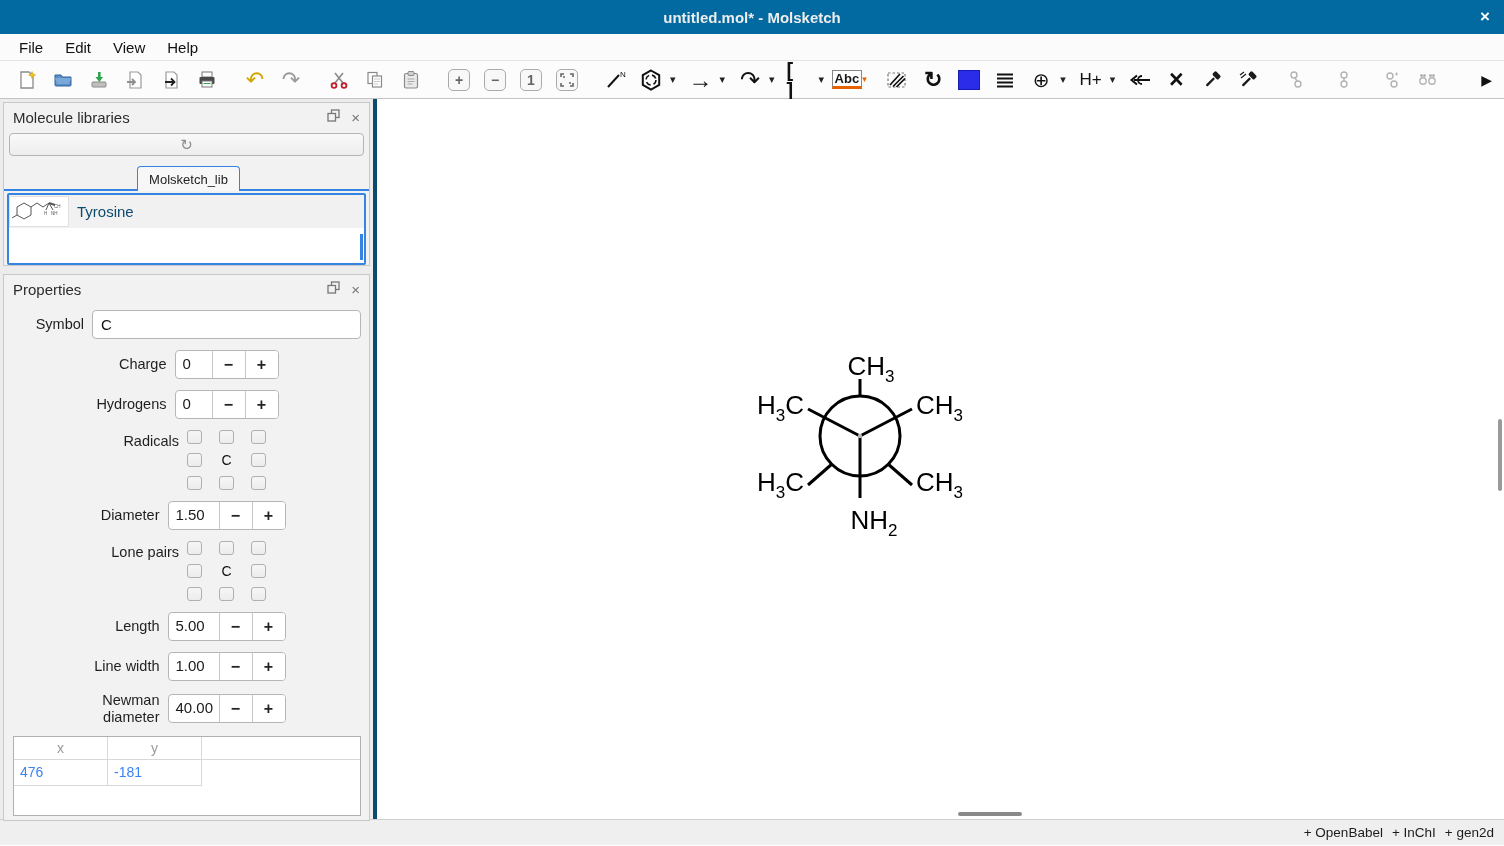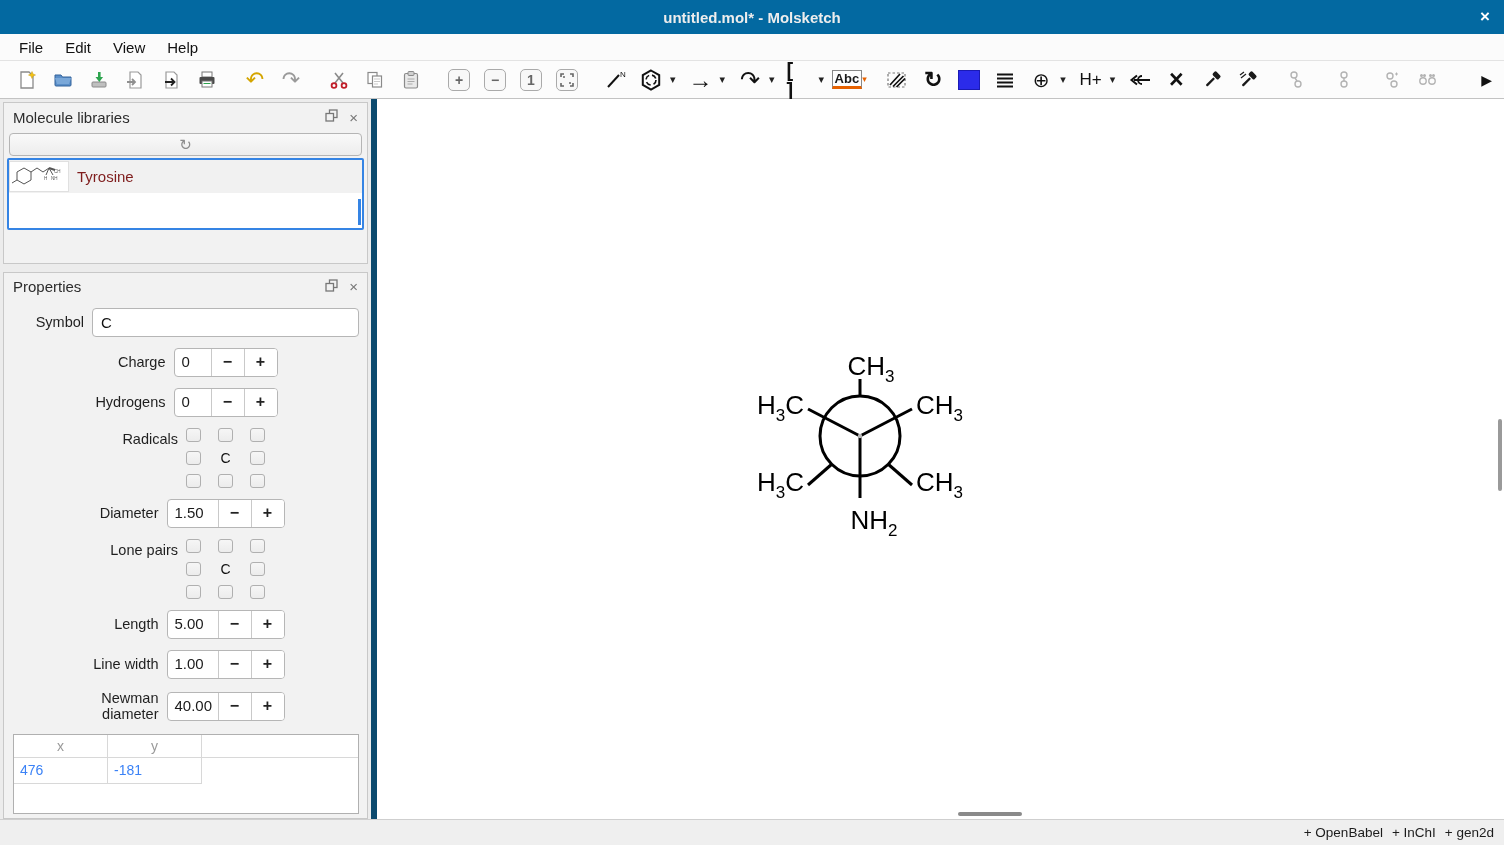--- a/index.html
+++ b/index.html
@@ -31,21 +31,21 @@
     color:#666; display:flex; align-items:center; justify-content:center; font-size:14px; font-weight:bold; }
   .swatch { width:22px; height:20px; background:#2b2bea; border:1px solid #1a1ab5; }
   .abc { display:flex; align-items:center; }
   .abc .t { font-size:13px; font-weight:bold; border:1px solid #888; border-bottom:3px solid #e66100;
     padding:0 2px; line-height:1.2; background:#fdfdfd; }
   .abc .c { color:#e66100; font-size:9px; line-height:0.7; }
   .expand { margin-left:auto; margin-right:6px; font-size:14px; color:#111; }
 
   
   .main { display:flex; height:720px; }
-  .dock { width:377px; background:#ececec; border-right:6px solid #0c4a6e; padding:3px 3px 0 3px;
+  .dock { width:377px; background:#ececec; border-right:4px solid #0c4a6e; padding:3px 3px 0 3px;
     display:flex; flex-direction:column; }
   .panel { background:#f2f2f2; border:1px solid #c8c8c8; }
   .panel-head { display:flex; align-items:center; padding:5px 9px 4px 9px; }
   .panel-head .pt { font-size:15px; color:#2c2c2c; flex:1; }
   .panel-head .pbtn { margin-left:10px; color:#777; display:flex; align-items:center; }
   .panel-head .px { font-size:15px; }
 
   
   .lib { height:164px; }
   .refresh-btn { margin:3px 5px 0 5px; height:23px; border:1px solid #b5b5b5; border-radius:4px;
@@ -53,21 +53,21 @@
     color:#8d8d8d; font-size:15px; }
   .tabrow { position:relative; height:26px; margin-top:9px; }
   .tabrow .underline { position:absolute; left:0; right:0; bottom:0; height:2px; background:#3584e4; }
   .tab { position:absolute; left:133px; bottom:0; width:103px; height:25px; background:#f7f7f7;
     border:1px solid #3584e4; border-bottom:none; border-radius:4px 4px 0 0; display:flex;
     align-items:center; justify-content:center; font-size:13px; color:#222; z-index:2; }
   .liblist { margin:2px 3px 0 3px; height:72px; background:#fff; border:2px solid #3584e4;
     border-radius:2px; position:relative; overflow:hidden; }
   .librow { height:33px; background:#f1f1f1; display:flex; align-items:center; }
   .thumb { width:60px; height:31px; background:#fff; border:1px solid #e0e0e0; margin-right:8px; }
-  .librow .nm { font-size:15px; color:#7f1d1d; }
+  .librow .nm { font-size:15px; color:#0c4a6e; }
   .libscroll { position:absolute; right:1px; bottom:3px; width:3px; height:26px; background:#3584e4; }
 
   
   .props { flex:1; margin-top:8px; padding-bottom:4px; }
   .prow { display:flex; align-items:center; margin:0 8px 11px 0;justify-content:center; }
   .plabel { width:80px; text-align:right; margin-right:8px; font-size:14.5px; color:#1f1f1f; flex:none; line-height:1.15; }
   .field { flex:1; height:29px; background:#fff; border:1px solid #b6b6b6; border-radius:4px;
     padding:4px 8px; font-size:15px; font-family:inherit; color:#111; }
   .spin { display:flex; height:29px; border:1px solid #b6b6b6; border-radius:4px; background:#fff; overflow:hidden; }
   .spin .val { width:50px; padding:4px 7px; font-size:15px; }
@@ -387,20 +387,24 @@
                 <rect x="2" y="5.5" width="7.5" height="7.5" fill="#f2f2f2"></rect>
               </svg></span>
           </span>
         <span class="pbtn px">
             <span>×</span>
           </span>
       </div>
       <div class="refresh-btn">
           <span>↻</span>
         </div>
+      <div class="tabrow">
+        <div class="underline"></div>
+        <div class="tab">Molsketch_lib</div>
+      </div>
       <div class="liblist">
         <div class="librow">
           <span class="thumb"><svg width="58" height="29" viewBox="0 0 58 29">
                 <g fill="none" stroke="#555" stroke-width="1">
                   <polygon points="14,6 21,10 21,18 14,22 7,18 7,10"></polygon>
                   <path d="M7 18l-5 3M21 10l6-4 6 4 6-4"></path>
                   <path d="M39 6l4 7M39 6l-3 7"></path>
                   <path d="M39 6l6 2" stroke-width="2"></path>
                 </g>
                 <text x="44" y="11" font-size="4.5" fill="#555">CH</text>

